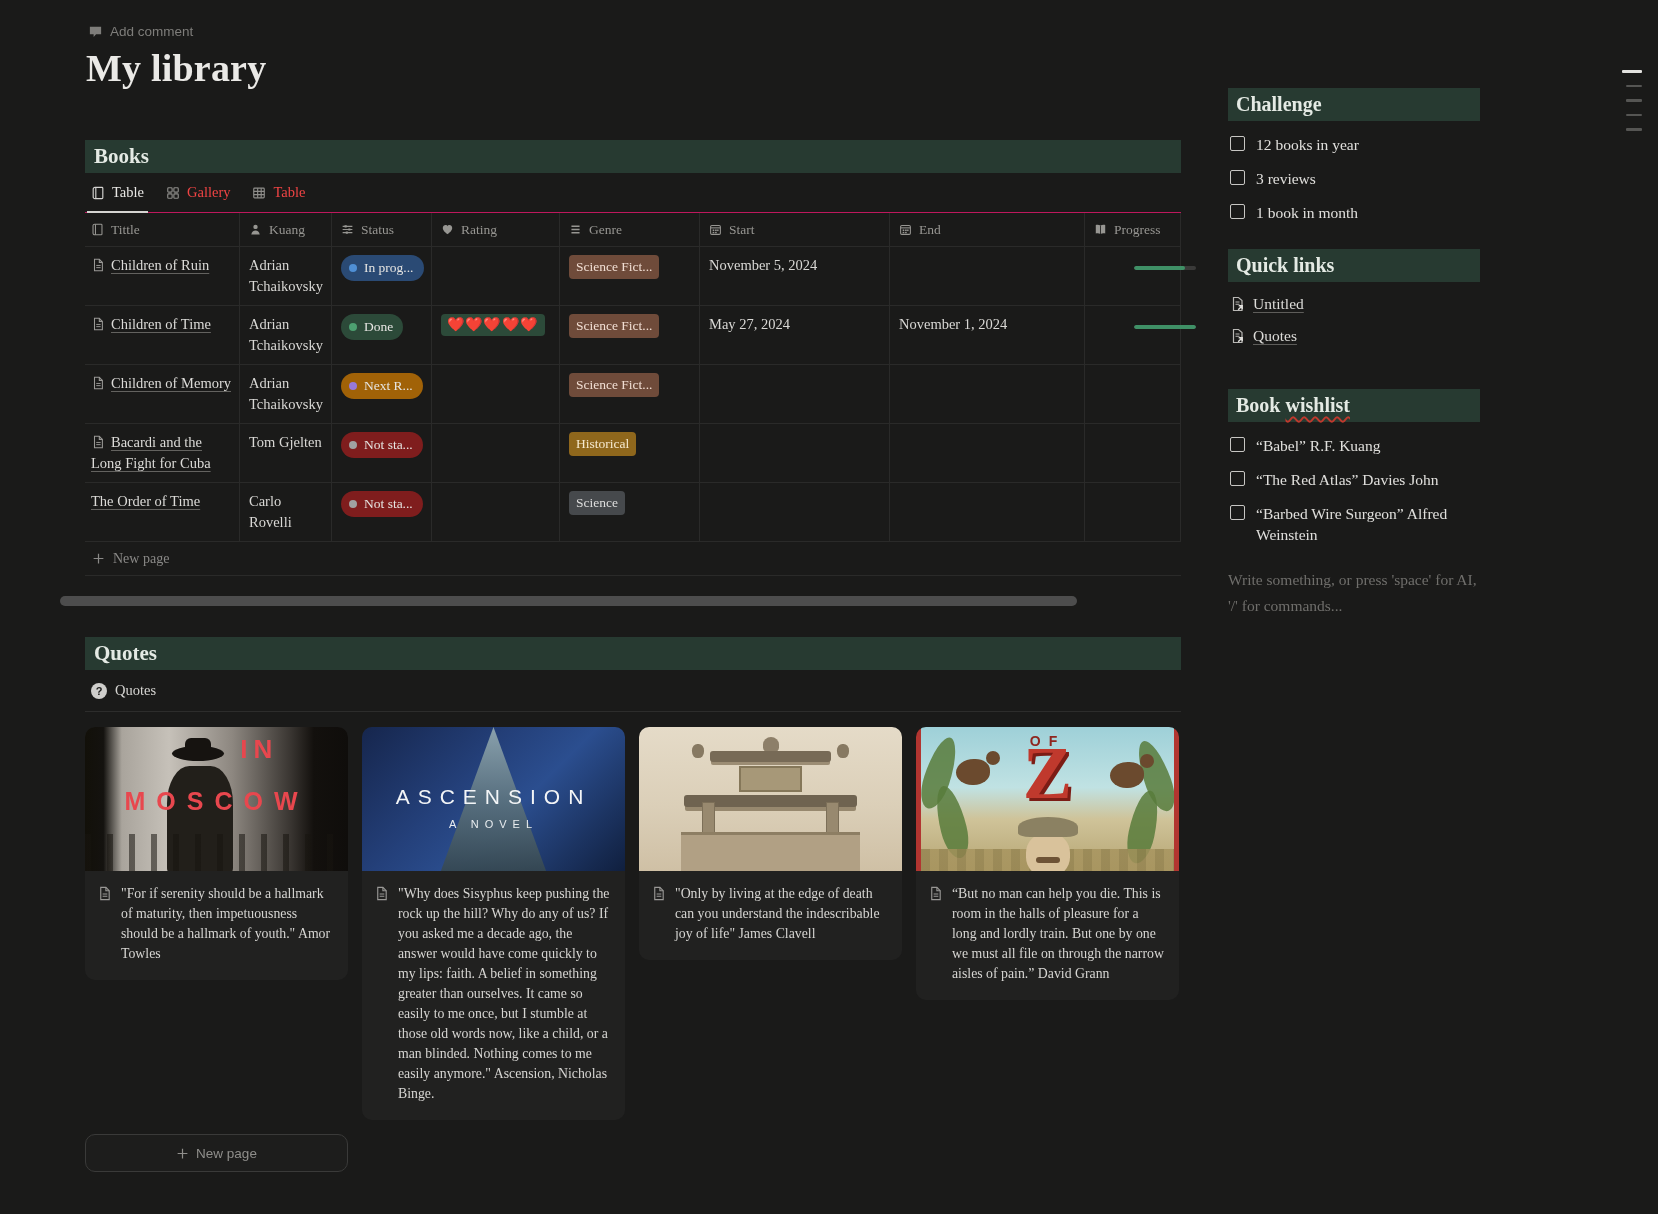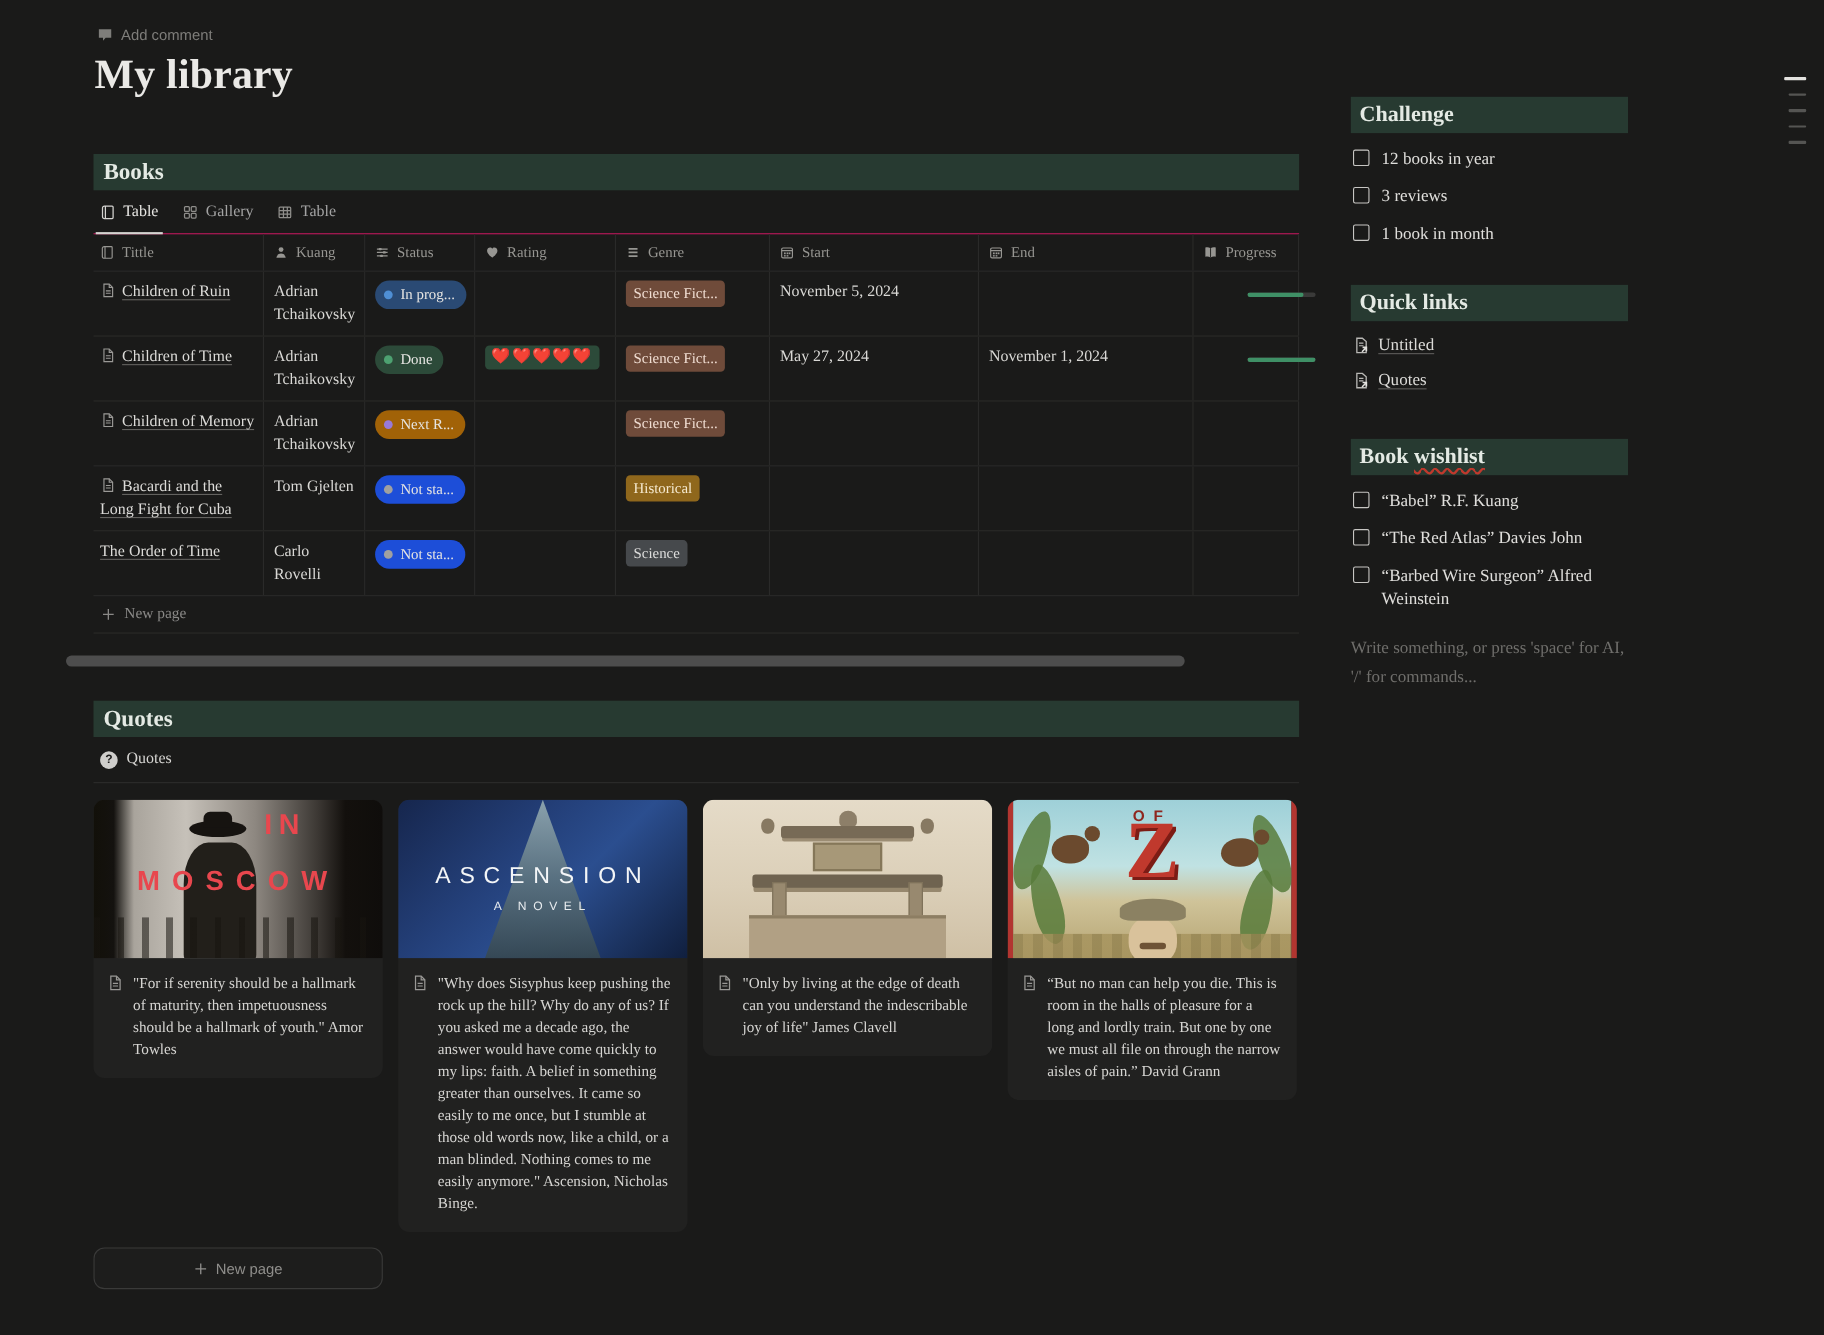--- a/index.html
+++ b/index.html
@@ -18,38 +18,38 @@
     color:#7e7d7a; font-family:"Liberation Sans", sans-serif; font-size:13.5px; }
   .page-title { position:absolute; top:46px; left:1px; font-size:38px; font-weight:700; color:#eae9e6; letter-spacing:.2px; }
 
   
   .section-bar { background:#273a31; height:33px; display:flex; align-items:center; padding:0 9px; }
   .section-bar .bar-title { font-size:21px; font-weight:700; color:#e4eae4; }
 
   
   .books-block { position:absolute; top:140px; left:0; width:1096px; }
   .view-tabs { display:flex; align-items:center; gap:22px; height:40px; border-bottom:1px solid #be185d; padding-left:6px; }
-  .view-tab { display:flex; align-items:center; gap:7px; font-size:14.5px; color:#a3a3a3; height:100%; position:relative; cursor:pointer; }
+  .view-tab { display:flex; align-items:center; gap:7px; font-size:14.5px; color:#ef4444; height:100%; position:relative; cursor:pointer; }
   .view-tab.active { color:#e8e7e4; }
   .view-tab.active:after { content:""; position:absolute; left:-4px; right:-4px; bottom:-1px; height:2px; background:#d5d4d1; }
 
   .btable { width:100%; }
   .brow { display:grid; grid-template-columns:155px 92px 100px 128px 140px 190px 195px 96px; border-bottom:1px solid #2a2a29; }
   .bcell { padding:8px 8px 8px 9px; border-right:1px solid #2a2a29; font-size:14.5px; line-height:21px; color:#d9d8d5; }
   .bcell:first-child { padding-left:6px; }
   .brow.head .bcell { color:#979692; font-size:13.5px; display:flex; align-items:center; gap:7px; padding-top:6px; padding-bottom:6px; }
   .title-link { text-decoration:underline; text-decoration-color:#63625f; text-underline-offset:3px; color:#dcdbd8; }
   .cell-icon { display:inline-block; vertical-align:-2px; margin-right:6px; }
 
   .pill { display:inline-flex; align-items:center; gap:7px; border-radius:999px; padding:2px 10px 3px 8px; font-size:13.5px; color:#e6e5e2; white-space:nowrap; }
   .dot { width:8px; height:8px; border-radius:50%; flex:none; }
   .pill.blue  { background:#2a4a74; } .pill.blue .dot { background:#4f8fd5; }
   .pill.green { background:#2c4a39; } .pill.green .dot { background:#4da171; }
   .pill.purple{ background:#a16207; } .pill.purple .dot { background:#9879d8; }
-  .pill.gray  { background:#1d4ed8; } .pill.gray .dot { background:#a0a0a0; }
+  .pill.gray  { background:#7f1d1d; } .pill.gray .dot { background:#a0a0a0; }
 
   .tag { display:inline-block; border-radius:4px; padding:1px 7px 2px; font-size:13.5px; white-space:nowrap; }
   .tag.brown  { background:#6f4b3a; color:#f1ded3; }
   .tag.mustard{ background:#8f671c; color:#f6ead0; }
   .tag.graytag{ background:#46494c; color:#dededd; }
 
   .hearts-box { display:inline-block; background:#2c4a39; border-radius:4px; padding:2px 6px; font-size:14px; letter-spacing:1px; line-height:18px; }
 
   .progress-track { width:62px; height:4px; background:#3a3a39; border-radius:2px; margin:11px 0 0 40px; overflow:hidden; }
   .progress-fill { height:100%; background:#3f9066; border-radius:2px; }
@@ -505,21 +505,21 @@
     <div class="check-item">
       <span class="checkbox"></span>
       <span>3 reviews</span>
     </div>
     <div class="check-item">
       <span class="checkbox"></span>
       <span>1 book in month</span>
     </div>
   </div>
 
-  <div class="sb-section" style="margin-top:36px;">
+  <div class="sb-section" style="margin-top:26px;">
     <div class="sb-bar">
       <span class="bar-title">Quick links</span>
     </div>
     <div class="link-item">
       <svg class="ic" width="16" height="16" viewBox="0 0 16 16">
         <path d="M3.5 1.5h5L12 4.5v10h-8.5z" fill="none" stroke="#b9b8b5" stroke-width="1.2"></path>
         <path d="M5.5 6h4M5.5 8.3h4" stroke="#b9b8b5" stroke-width="1.1"></path>
         <path d="M8.2 13.8l4-4M12.2 13.3v-3.5h-3.5" stroke="#e2e1de" stroke-width="1.4" fill="none"></path>
       </svg>
       <span class="link-text">Untitled</span>

